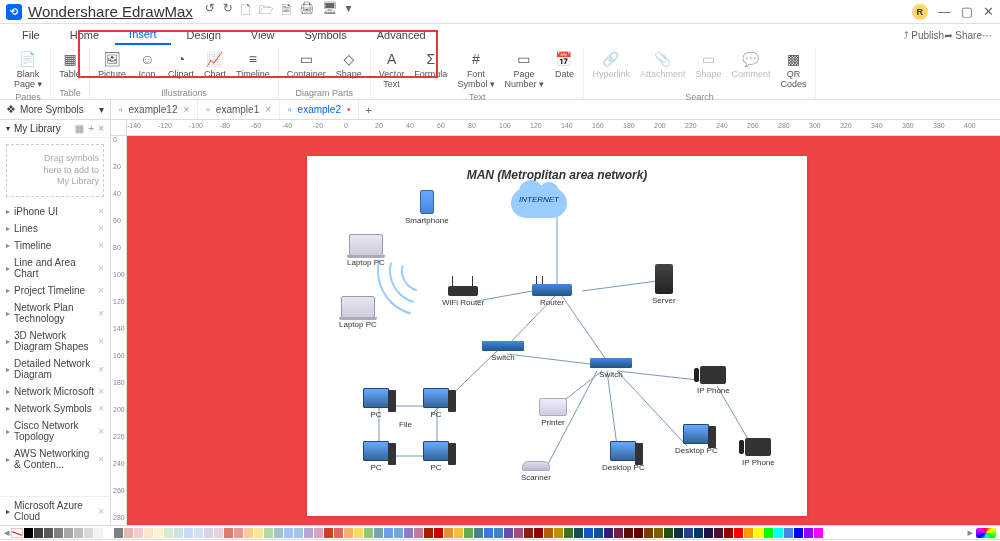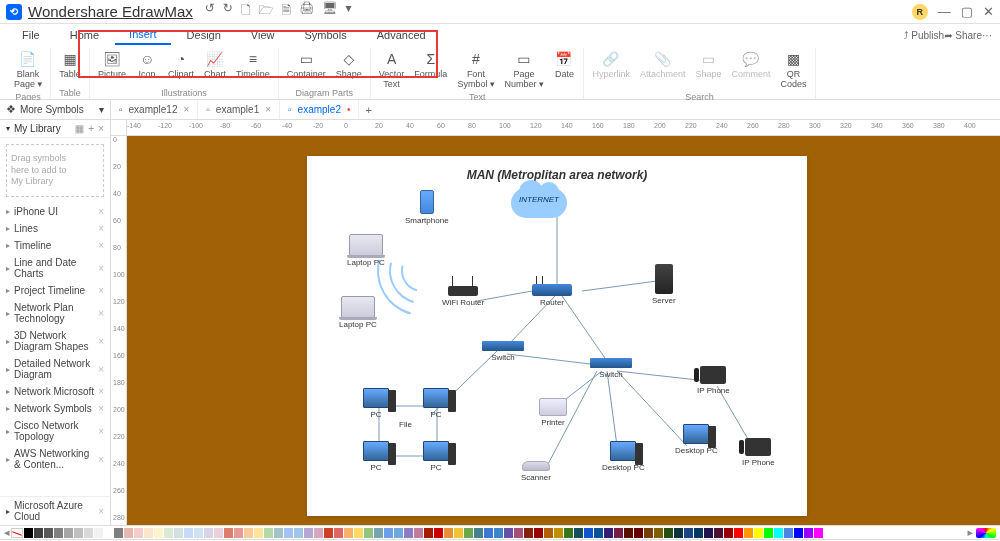--- a/index.html
+++ b/index.html
@@ -48,39 +48,39 @@
 .body { display: flex; height: 405px; }
 
 
 .sidebar { width: 111px; background: #fff; border-right: 1px solid #ddd; display: flex; flex-direction: column; overflow: hidden; }
 .searchrow { display: flex; align-items: center; padding: 3px 4px; gap: 4px; border-bottom: 1px solid #eee; }
 .searchrow input { flex: 1; border: none; font-size: 10px; outline: none; min-width: 0; }
 .searchrow .sicon { color: #888; }
 .lib-header { display: flex; align-items: center; padding: 3px 6px; font-size: 10px; color: #333; border-bottom: 1px solid #eee; }
 .lib-header .caret { margin-right: 4px; font-size: 8px; }
 .lib-header .hdricons { margin-left: auto; display: flex; gap: 4px; color: #999; font-size: 10px; }
-.placeholder { margin: 6px; border: 1px dashed #ccc; padding: 8px 4px; text-align: left; font-size: 9px; color: #aaa; line-height: 1.3; }
+.placeholder { margin: 6px; border: 1px dashed #ccc; padding: 8px 4px; text-align: right; font-size: 9px; color: #aaa; line-height: 1.3; }
 .catlist { flex: 1; overflow-y: auto; }
 .cat { display: flex; align-items: center; padding: 3px 6px; font-size: 10px; color: #444; cursor: pointer; }
 .cat .caret { margin-right: 4px; font-size: 8px; color: #888; }
 .cat .x { margin-left: auto; color: #bbb; font-size: 10px; }
 .lib-footer { padding: 3px 6px; font-size: 10px; color: #444; border-top: 1px solid #eee; display: flex; align-items: center; }
 .lib-footer .caret { margin-right: 4px; font-size: 8px; }
 .lib-footer .x { margin-left: auto; color: #bbb; }
 
 
 .canvaswrap { flex: 1; display: flex; flex-direction: column; position: relative; background: #f0f0f0; }
 .ruler-h { height: 16px; background: #fff; position: relative; overflow: hidden; display: flex; border-bottom: 1px solid #ddd; }
 .ruler-h .corner { width: 16px; border-right: 1px solid #ddd; }
 .ruler-h .ticks { flex: 1; position: relative; font-size: 7px; color: #888; }
 .ruler-h .tick { position: absolute; top: 2px; }
 .canvas-inner { flex: 1; display: flex; overflow: hidden; }
 .ruler-v { width: 16px; background: #fff; border-right: 1px solid #ddd; position: relative; font-size: 7px; color: #888; }
 .ruler-v .tick { position: absolute; left: 2px; }
-.canvas { flex: 1; background: #a16207; position: relative; overflow: hidden; }
+.canvas { flex: 1; background: #ef4444; position: relative; overflow: hidden; }
 .page { position: absolute; left: 180px; top: 20px; width: 500px; height: 360px; background: #fff; box-shadow: 0 1px 4px rgba(0,0,0,0.15); }
 .page-title { position: absolute; top: 12px; left: 0; right: 0; text-align: center; font-weight: bold; font-style: italic; font-size: 12px; }
 .node { position: absolute; display: flex; flex-direction: column; align-items: center; }
 .node .dev { width: 32px; height: 24px; background: #556; border-radius: 2px; }
 .node .nlbl { font-size: 8px; color: #333; margin-top: 2px; text-align: center; white-space: nowrap; }
 .dev.laptop { width: 34px; height: 22px; background: linear-gradient(#e8e8f0,#ccd); border: 1px solid #99a; border-radius: 2px; position: relative; }
 .dev.laptop::after { content: ''; position: absolute; bottom: -3px; left: -3px; right: -3px; height: 3px; background: #aab; border-radius: 0 0 2px 2px; }
 .dev.phone { width: 14px; height: 24px; background: linear-gradient(#6af,#48d); border: 1px solid #369; border-radius: 2px; }
 .dev.router { width: 40px; height: 12px; background: linear-gradient(#48d,#258); border-radius: 2px; position: relative; }
 .dev.router::before { content: ''; position: absolute; top: -8px; left: 4px; width: 1px; height: 8px; background: #333; box-shadow: 6px 0 #333; }
@@ -314,21 +314,21 @@
           <span>Lines</span>
           <span class="x">×</span>
         </div>
         <div class="cat">
           <span class="caret">▸</span>
           <span>Timeline</span>
           <span class="x">×</span>
         </div>
         <div class="cat">
           <span class="caret">▸</span>
-          <span>Line and Date Charts</span>
+          <span>Line and Area Chart</span>
           <span class="x">×</span>
         </div>
         <div class="cat">
           <span class="caret">▸</span>
           <span>Project Timeline</span>
           <span class="x">×</span>
         </div>
         <div class="cat">
           <span class="caret">▸</span>
           <span>Network Plan Technology</span>

